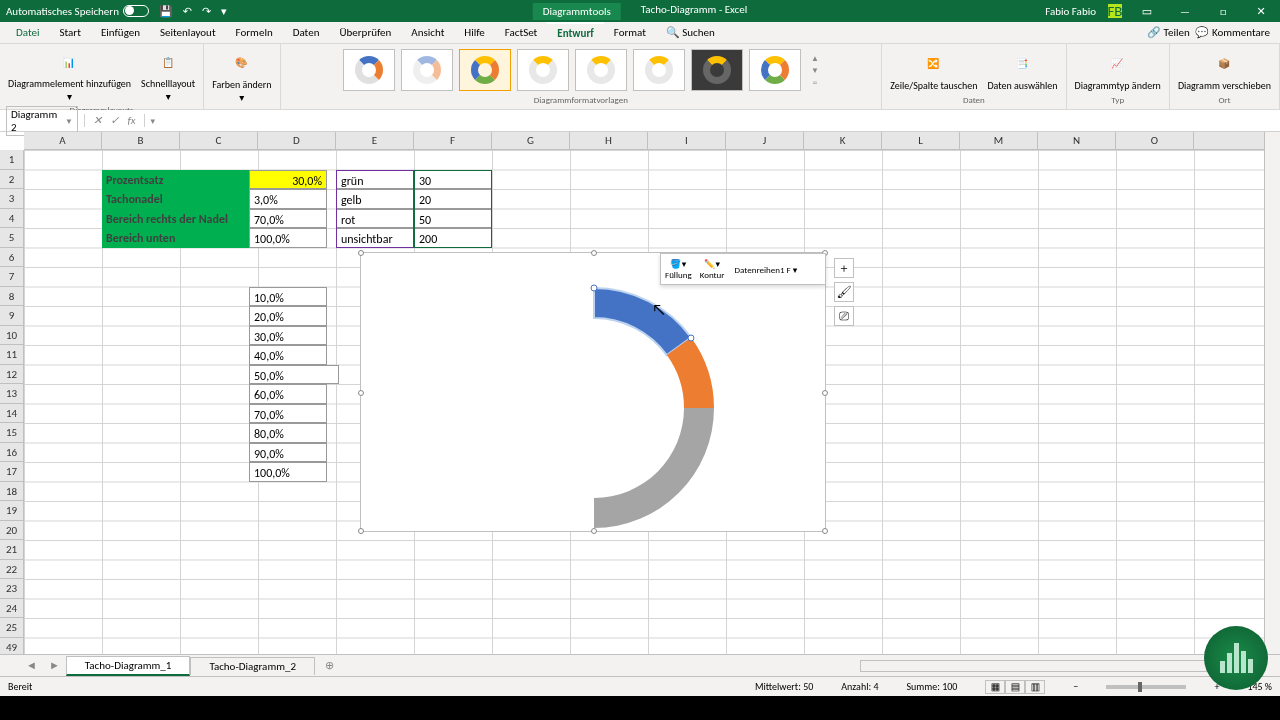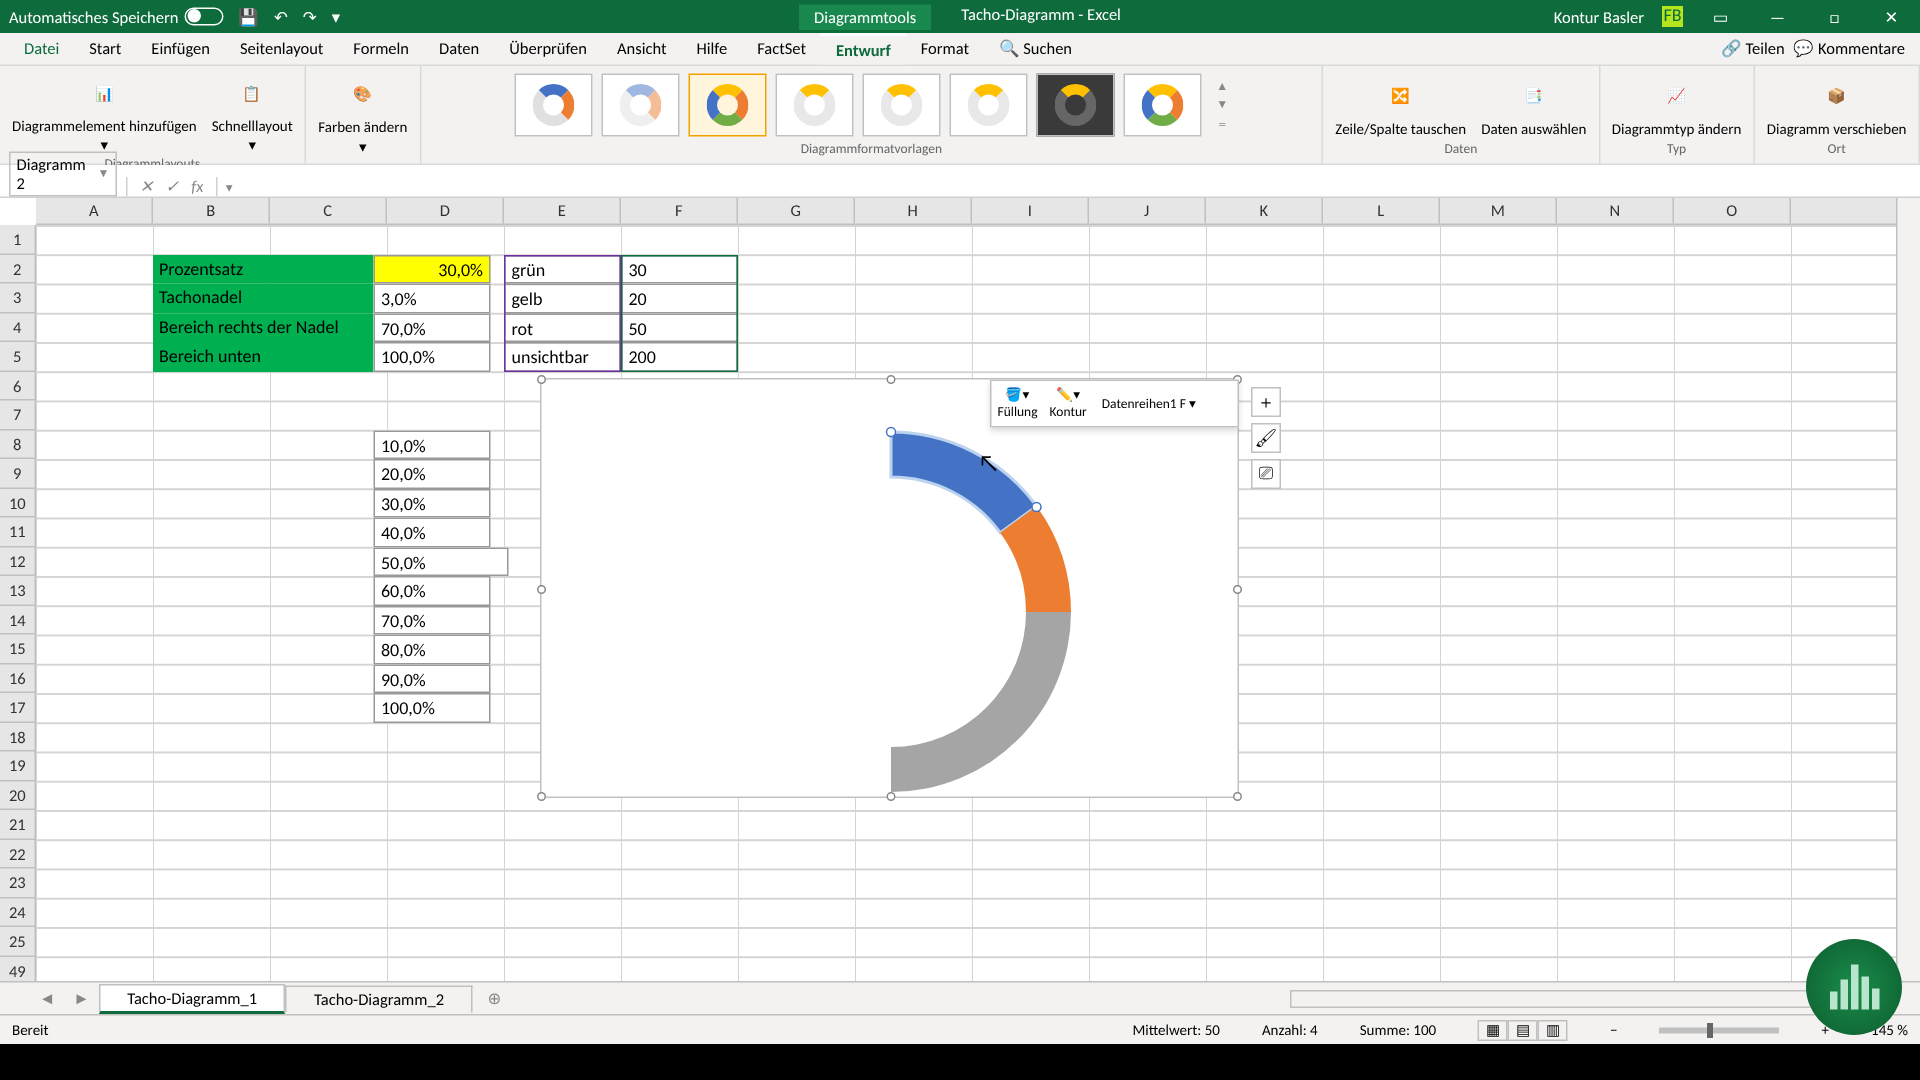--- a/index.html
+++ b/index.html
@@ -6,52 +6,52 @@
 html, body { width: 1280px; height: 720px; overflow: hidden; background: #000; }
 .app { width: 1280px; height: 696px; background: #fff; display: flex; flex-direction: column; }
 .titlebar { height: 22px; background: #0d6b3c; color: #fff; display: flex; align-items: center; font-size: 11px; padding: 0 6px; }
 .titlebar .autosave { display: flex; align-items: center; gap: 4px; }
 .titlebar .toggle { width: 26px; height: 12px; border: 1px solid #fff; border-radius: 6px; position: relative; }
 .titlebar .toggle::after { content: ""; position: absolute; left: 1px; top: 0; width: 9px; height: 9px; background: #fff; border-radius: 50%; }
 .titlebar .ticons { display: flex; gap: 10px; margin-left: 10px; }
 .titlebar .center { position: absolute; left: 50%; transform: translateX(-50%); display: flex; gap: 20px; }
 .titlebar .center .tool { background: #19884f; padding: 2px 10px; }
 .titlebar .right { margin-left: auto; display: flex; align-items: center; gap: 12px; }
-.titlebar .badge { background: #b5e61d; color: #0d6b3c; width: 14px; height: 14px; display: flex; align-items: center; justify-content: center; font-size: 12px; }
+.titlebar .badge { background: #b5e61d; color: #0d6b3c; width: 14px; height: 14px; display: flex; align-items: center; justify-content: center; font-size: 15px; }
 .titlebar .winbtn { width: 26px; text-align: center; font-size: 11px; }
 .menubar { height: 22px; background: #f3f2f1; display: flex; align-items: center; font-size: 11px; padding-left: 6px; border-bottom: 1px solid #d9d9d9; }
 .menubar .mitem { padding: 3px 10px; }
 .menubar .mitem.active { background: #f3f2f1; border-top: 2px solid #fff; color: #0d6b3c; font-weight: 600; }
 .menubar .green { color: #0d6b3c; }
 .menubar .right { margin-left: auto; display: flex; gap: 6px; padding-right: 10px; }
 .ribbon { height: 66px; background: #f3f2f1; display: flex; border-bottom: 1px solid #d9d9d9; font-size: 10px; }
 .rgroup { border-right: 1px solid #d9d9d9; display: flex; flex-direction: column; align-items: center; padding: 2px 6px; }
 .rgroup .items { display: flex; gap: 6px; align-items: center; flex: 1; }
 .rgroup .lbl { font-size: 9px; color: #666; padding-bottom: 2px; }
 .rbtn { display: flex; flex-direction: column; align-items: center; gap: 2px; font-size: 10px; text-align: center; line-height: 1.1; padding: 2px; }
 .ricon { width: 28px; height: 28px; display: flex; align-items: center; justify-content: center; }
 .styleitem { width: 52px; height: 42px; border: 1px solid #c0c0c0; background: #fff; display: flex; align-items: center; justify-content: center; }
 .styleitem.sel { border: 1px solid #f2a100; background: #fff4dc; }
 .styleitem.dark { background: #3a3a3a; }
 .donut-mini { width: 28px; height: 28px; border: 7px solid #e0e0e0; border-top-color: #4472c4; border-right-color: #ed7d31; border-radius: 50%; }
 .donut-mini.rainbow { border-top-color: #ffc000; border-right-color: #ed7d31; border-bottom-color: #70ad47; border-left-color: #4472c4; }
-.fbar { height: 22px; background: #fff; border-bottom: 1px solid #d0d0d0; display: flex; align-items: flex-end; font-size: 11px; }
+.fbar { height: 22px; background: #fff; border-bottom: 1px solid #d0d0d0; display: flex; align-items: center; font-size: 11px; }
 .namebox { width: 72px; border: 1px solid #c0c0c0; margin: 0 6px; padding: 1px 4px; display: flex; justify-content: space-between; align-items: center; }
 .fctrl { display: flex; gap: 8px; padding: 0 8px; color: #888; font-style: italic; border-left: 1px solid #d0d0d0; border-right: 1px solid #d0d0d0; }
 .finput { flex: 1; padding-left: 6px; }
 .grid-area { flex: 1; display: flex; overflow: hidden; position: relative; }
 .grid { flex: 1; position: relative; }
 .colheads { position: absolute; top: 0; left: 24px; right: 0; height: 18px; display: flex; background: #e6e6e6; border-bottom: 1px solid #c0c0c0; }
 .ch { width: 78px; border-right: 1px solid #c0c0c0; text-align: center; font-size: 11px; color: #333; line-height: 18px; }
 .rowheads { position: absolute; top: 18px; left: 0; width: 24px; background: #e6e6e6; }
 .rh { height: 19.5px; border-bottom: 1px solid #c0c0c0; border-right: 1px solid #c0c0c0; text-align: center; font-size: 11px; color: #333; line-height: 19px; }
 .cells { position: absolute; top: 18px; left: 24px; right: 0; bottom: 0; }
 .gridlines::before { content: ""; position: absolute; inset: 0; background-image: linear-gradient(to right, #d4d4d4 1px, transparent 1px), linear-gradient(to bottom, #d4d4d4 1px, transparent 1px); background-size: 78px 19.5px; }
 .cell { position: absolute; height: 19.5px; font-size: 12px; padding: 1px 4px; line-height: 18px; }
-.green-cell { background: #00b050; color: #000000; }
+.green-cell { background: #00b050; color: #404040; font-weight: bold; }
 .yellow-cell { background: #ffff00; color: #000; text-align: right; }
 .white-num { background: #fff; text-align: left; }
 .thin-border { border: 1px solid #999; }
 .chart-container { position: absolute; left: 336px; top: 102px; width: 466px; height: 280px; background: #fff; border: 1px solid #c0c0c0; }
 .handle { position: absolute; width: 6px; height: 6px; background: #fff; border: 1px solid #888; border-radius: 50%; }
 .mini-toolbar { position: absolute; left: 636px; top: 103px; width: 166px; height: 32px; background: #fff; border: 1px solid #c0c0c0; display: flex; align-items: center; font-size: 9px; box-shadow: 0 2px 4px rgba(0,0,0,0.15); z-index: 10; }
 .mini-toolbar .mbtn { display: flex; flex-direction: column; align-items: center; padding: 0 4px; }
 .side-btns { position: absolute; left: 810px; top: 108px; display: flex; flex-direction: column; gap: 4px; }
 .side-btn { width: 20px; height: 20px; border: 1px solid #c0c0c0; background: #fff; display: flex; align-items: center; justify-content: center; font-size: 12px; }
 .cursor { position: absolute; left: 628px; top: 150px; font-size: 16px; z-index: 20; pointer-events: none; }
@@ -85,21 +85,21 @@
       <span>💾</span>
       <span>↶</span>
       <span>↷</span>
       <span>▾</span>
     </div>
     <div class="center">
       <span class="tool">Diagrammtools</span>
       <span><span>Tacho-Diagramm</span> - <span>Excel</span></span>
     </div>
     <div class="right">
-      <span>Kontur Basler</span>
+      <span>Fabio Fabio</span>
       <span class="badge">FB</span>
       <span class="winbtn">▭</span>
       <span class="winbtn">—</span>
       <span class="winbtn">□</span>
       <span class="winbtn">✕</span>
     </div>
   </div>
 
   <div class="menubar">
     <div class="mitem green">Datei</div>

